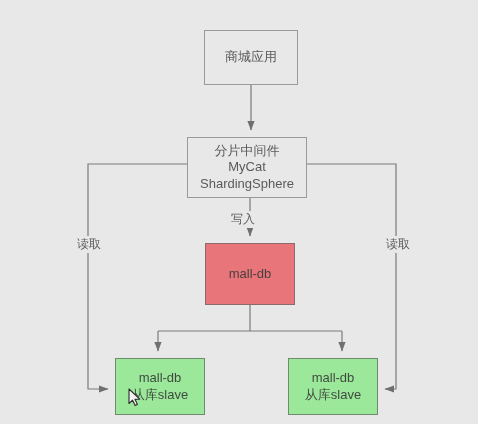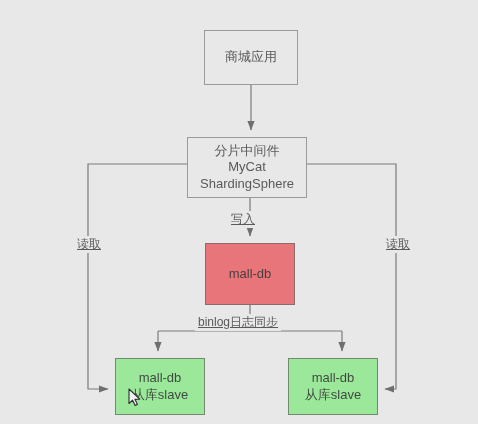--- a/index.html
+++ b/index.html
@@ -60,21 +60,20 @@
     white-space: nowrap;
   }
   .edge-label {
     position: absolute;
     font-size: 12px;
     color: #5a5a5a;
     background: #e8e8e8;
     padding: 0 3px;
     white-space: nowrap;
     z-index: 4;
-    text-decoration: underline;
   }
   #app-node   { left: 204px; top: 30px;  width: 94px;  height: 55px; }
   #mw-node    { left: 187px; top: 137px; width: 120px; height: 61px; }
   #master-node{ left: 205px; top: 243px; width: 90px;  height: 62px; }
   #slave1-node{ left: 115px; top: 358px; width: 90px;  height: 57px; }
   #slave2-node{ left: 288px; top: 358px; width: 90px;  height: 57px; }
 
   #label-write  { left: 228px; top: 211px; }
   #label-binlog { left: 195px; top: 314px; }
   #label-read-l { left: 74px;  top: 236px; }
@@ -143,21 +142,20 @@
     <span class="node-line">mall-db</span>
     <span class="node-line">从库slave</span>
   </div>
 
   <div class="node slave" id="slave2-node">
     <span class="node-line">mall-db</span>
     <span class="node-line">从库slave</span>
   </div>
 
   <div class="edge-label" id="label-write">写入</div>
-  <div class="edge-label" id="label-binlog">binlog日志同步</div>
   <div class="edge-label" id="label-read-l">读取</div>
   <div class="edge-label" id="label-read-r">读取</div>
 
   <svg id="cursor" viewBox="0 0 14 20" xmlns="http://www.w3.org/2000/svg">
     <path d="M1,1 L1,15.5 L4.6,12.2 L7.1,17.6 L9.4,16.5 L7,11.3 L11.8,11.1 Z" fill="#f2f2f2" stroke="#2b2b2b" stroke-width="1.1" stroke-linejoin="round"></path>
   </svg>
 
 </div>
 
 </body></html>

